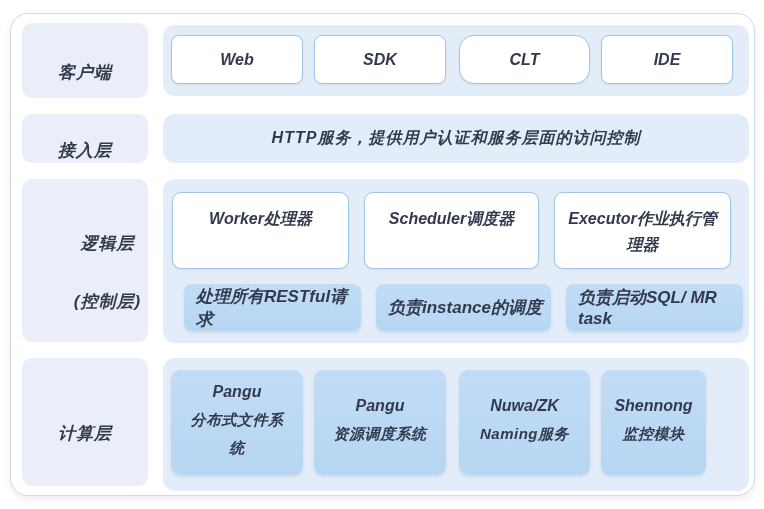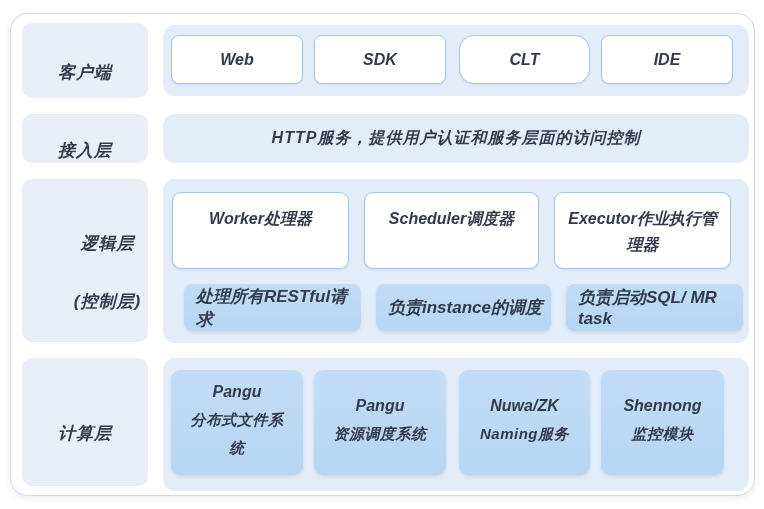--- a/index.html
+++ b/index.html
@@ -137,19 +137,19 @@
       <div class="compute-desc">分布式文件系统</div>
     </div>
     <div class="compute-box" style="left:151px;width:132px;">
       <div class="compute-name">Pangu</div>
       <div class="compute-desc">资源调度系统</div>
     </div>
     <div class="compute-box" style="left:296px;width:131px;">
       <div class="compute-name">Nuwa/ZK</div>
       <div class="compute-desc">Naming服务</div>
     </div>
-    <div class="compute-box" style="left:438px;width:123px;">
+    <div class="compute-box" style="left:438px;width:105px;">
       <div class="compute-name">Shennong</div>
       <div class="compute-desc">监控模块</div>
     </div>
   </div>
 
 </div>
 
 </body></html>

